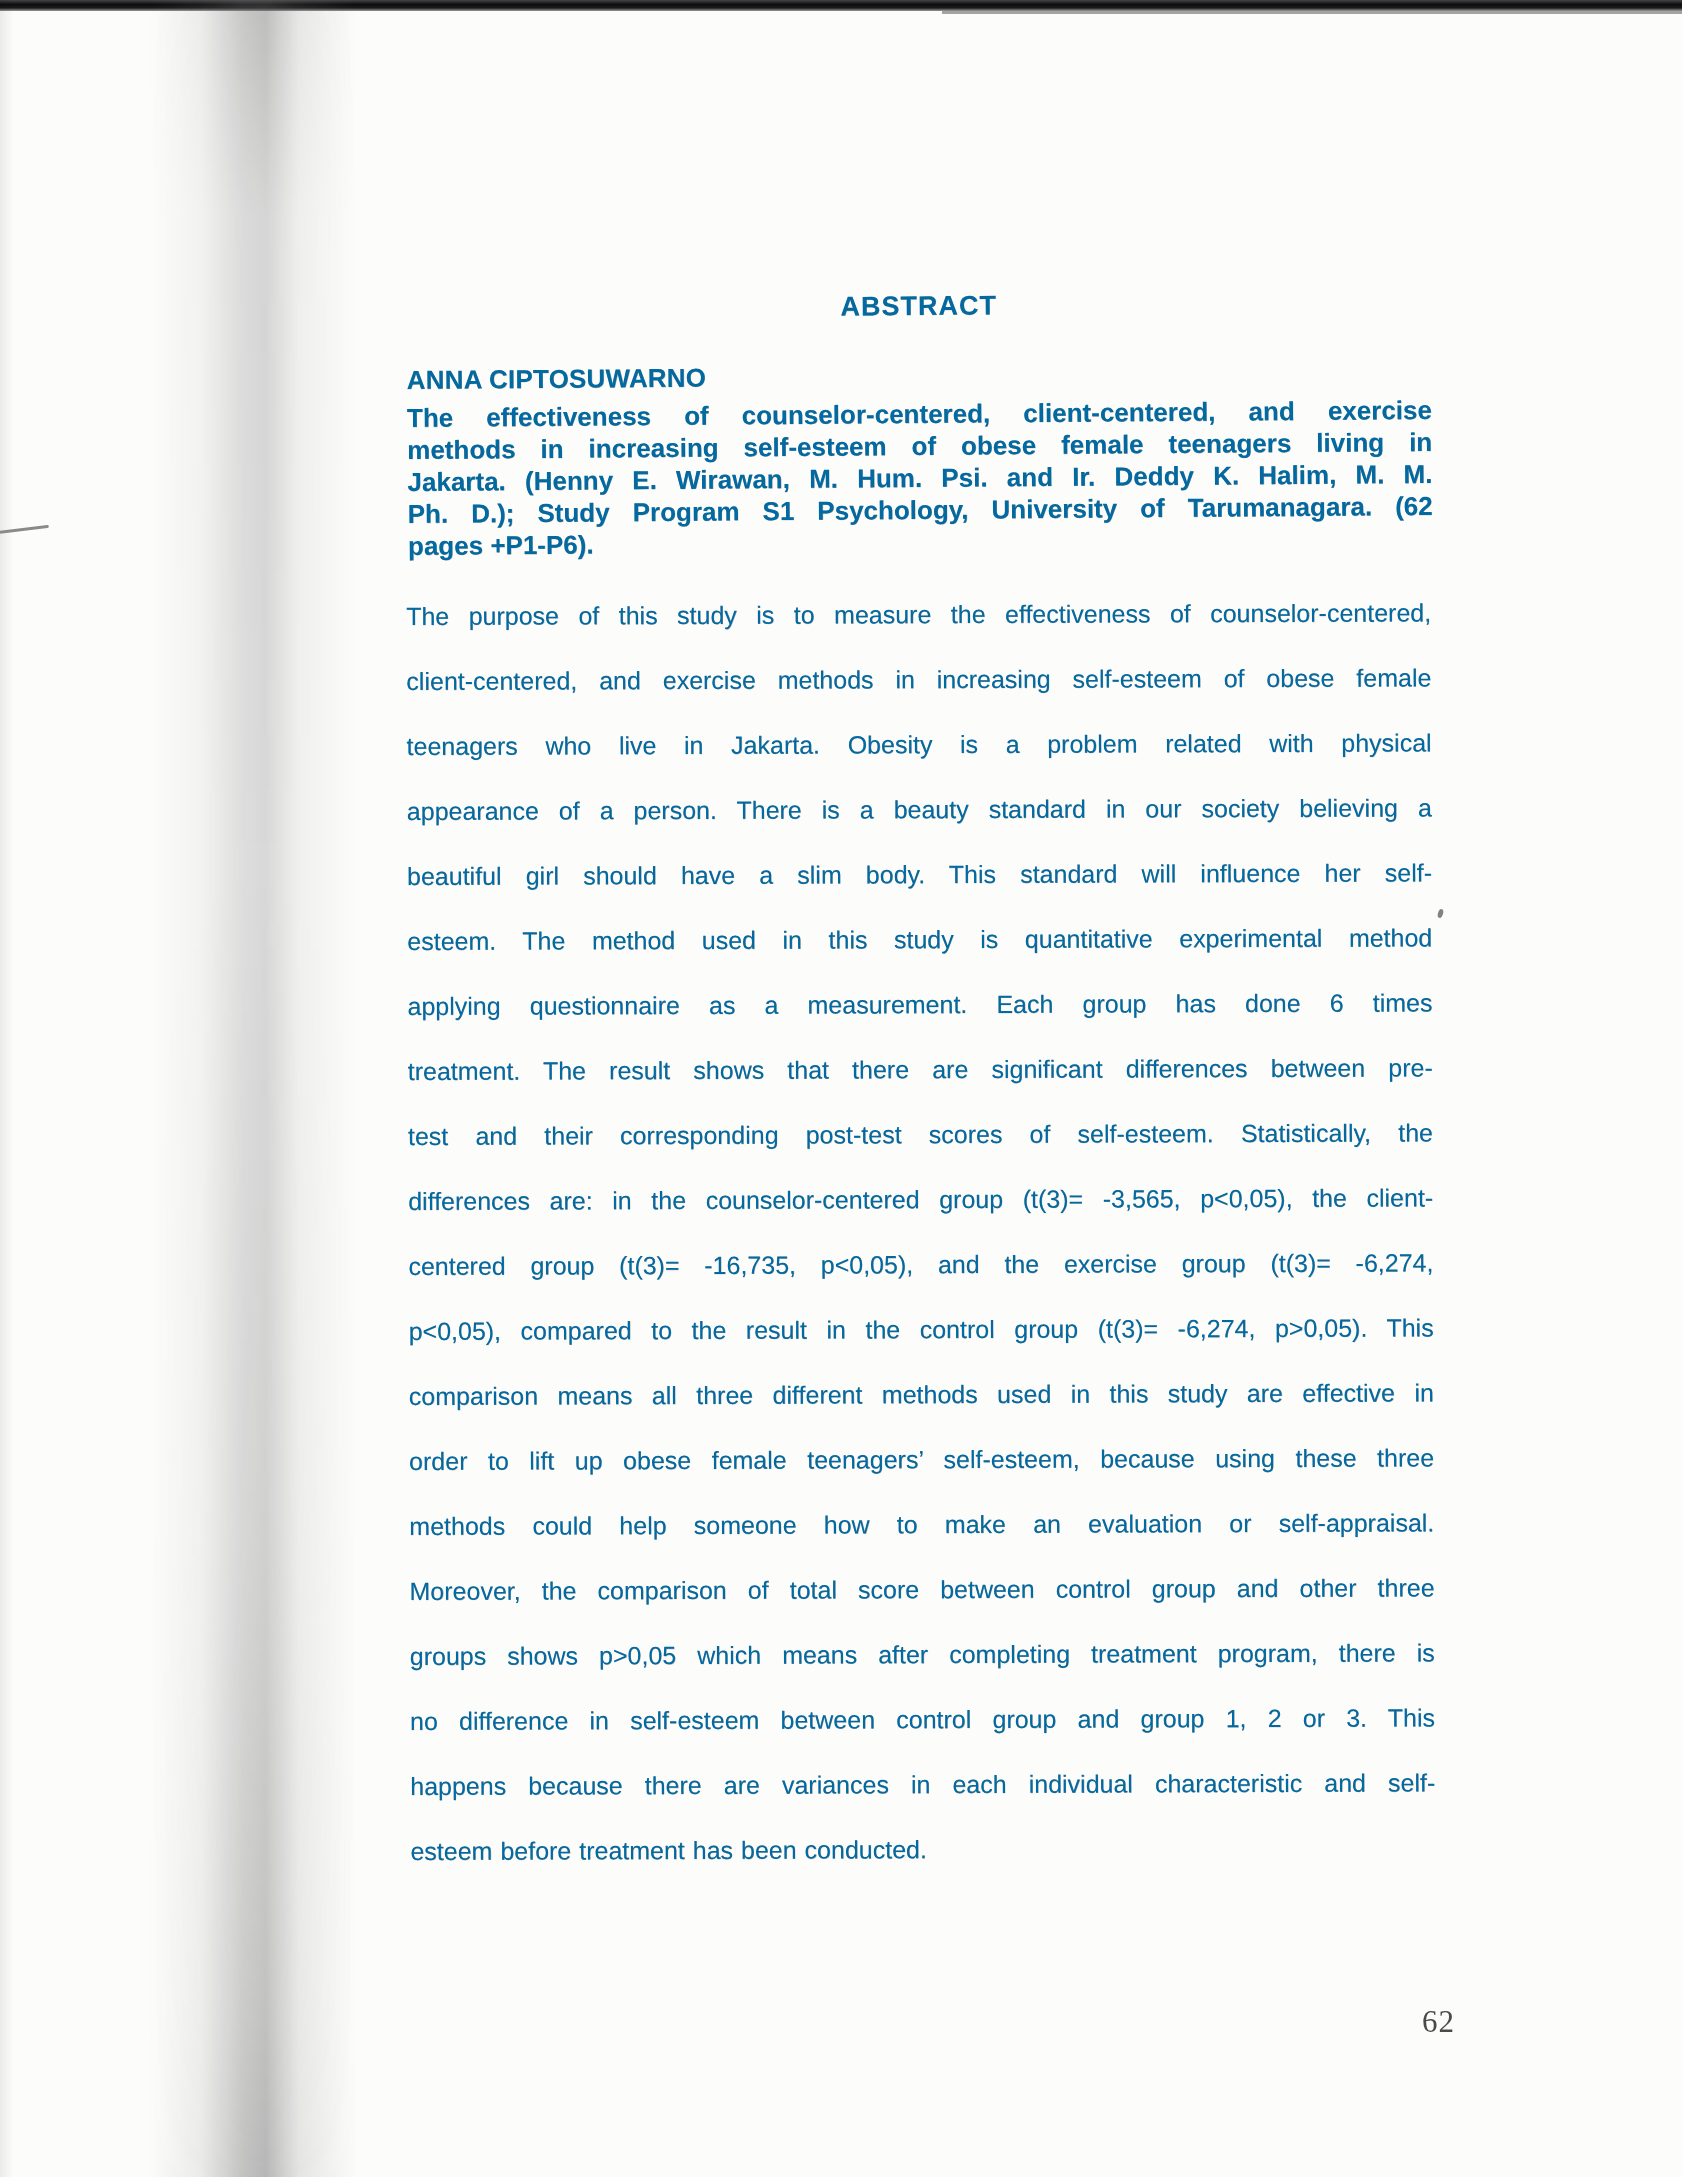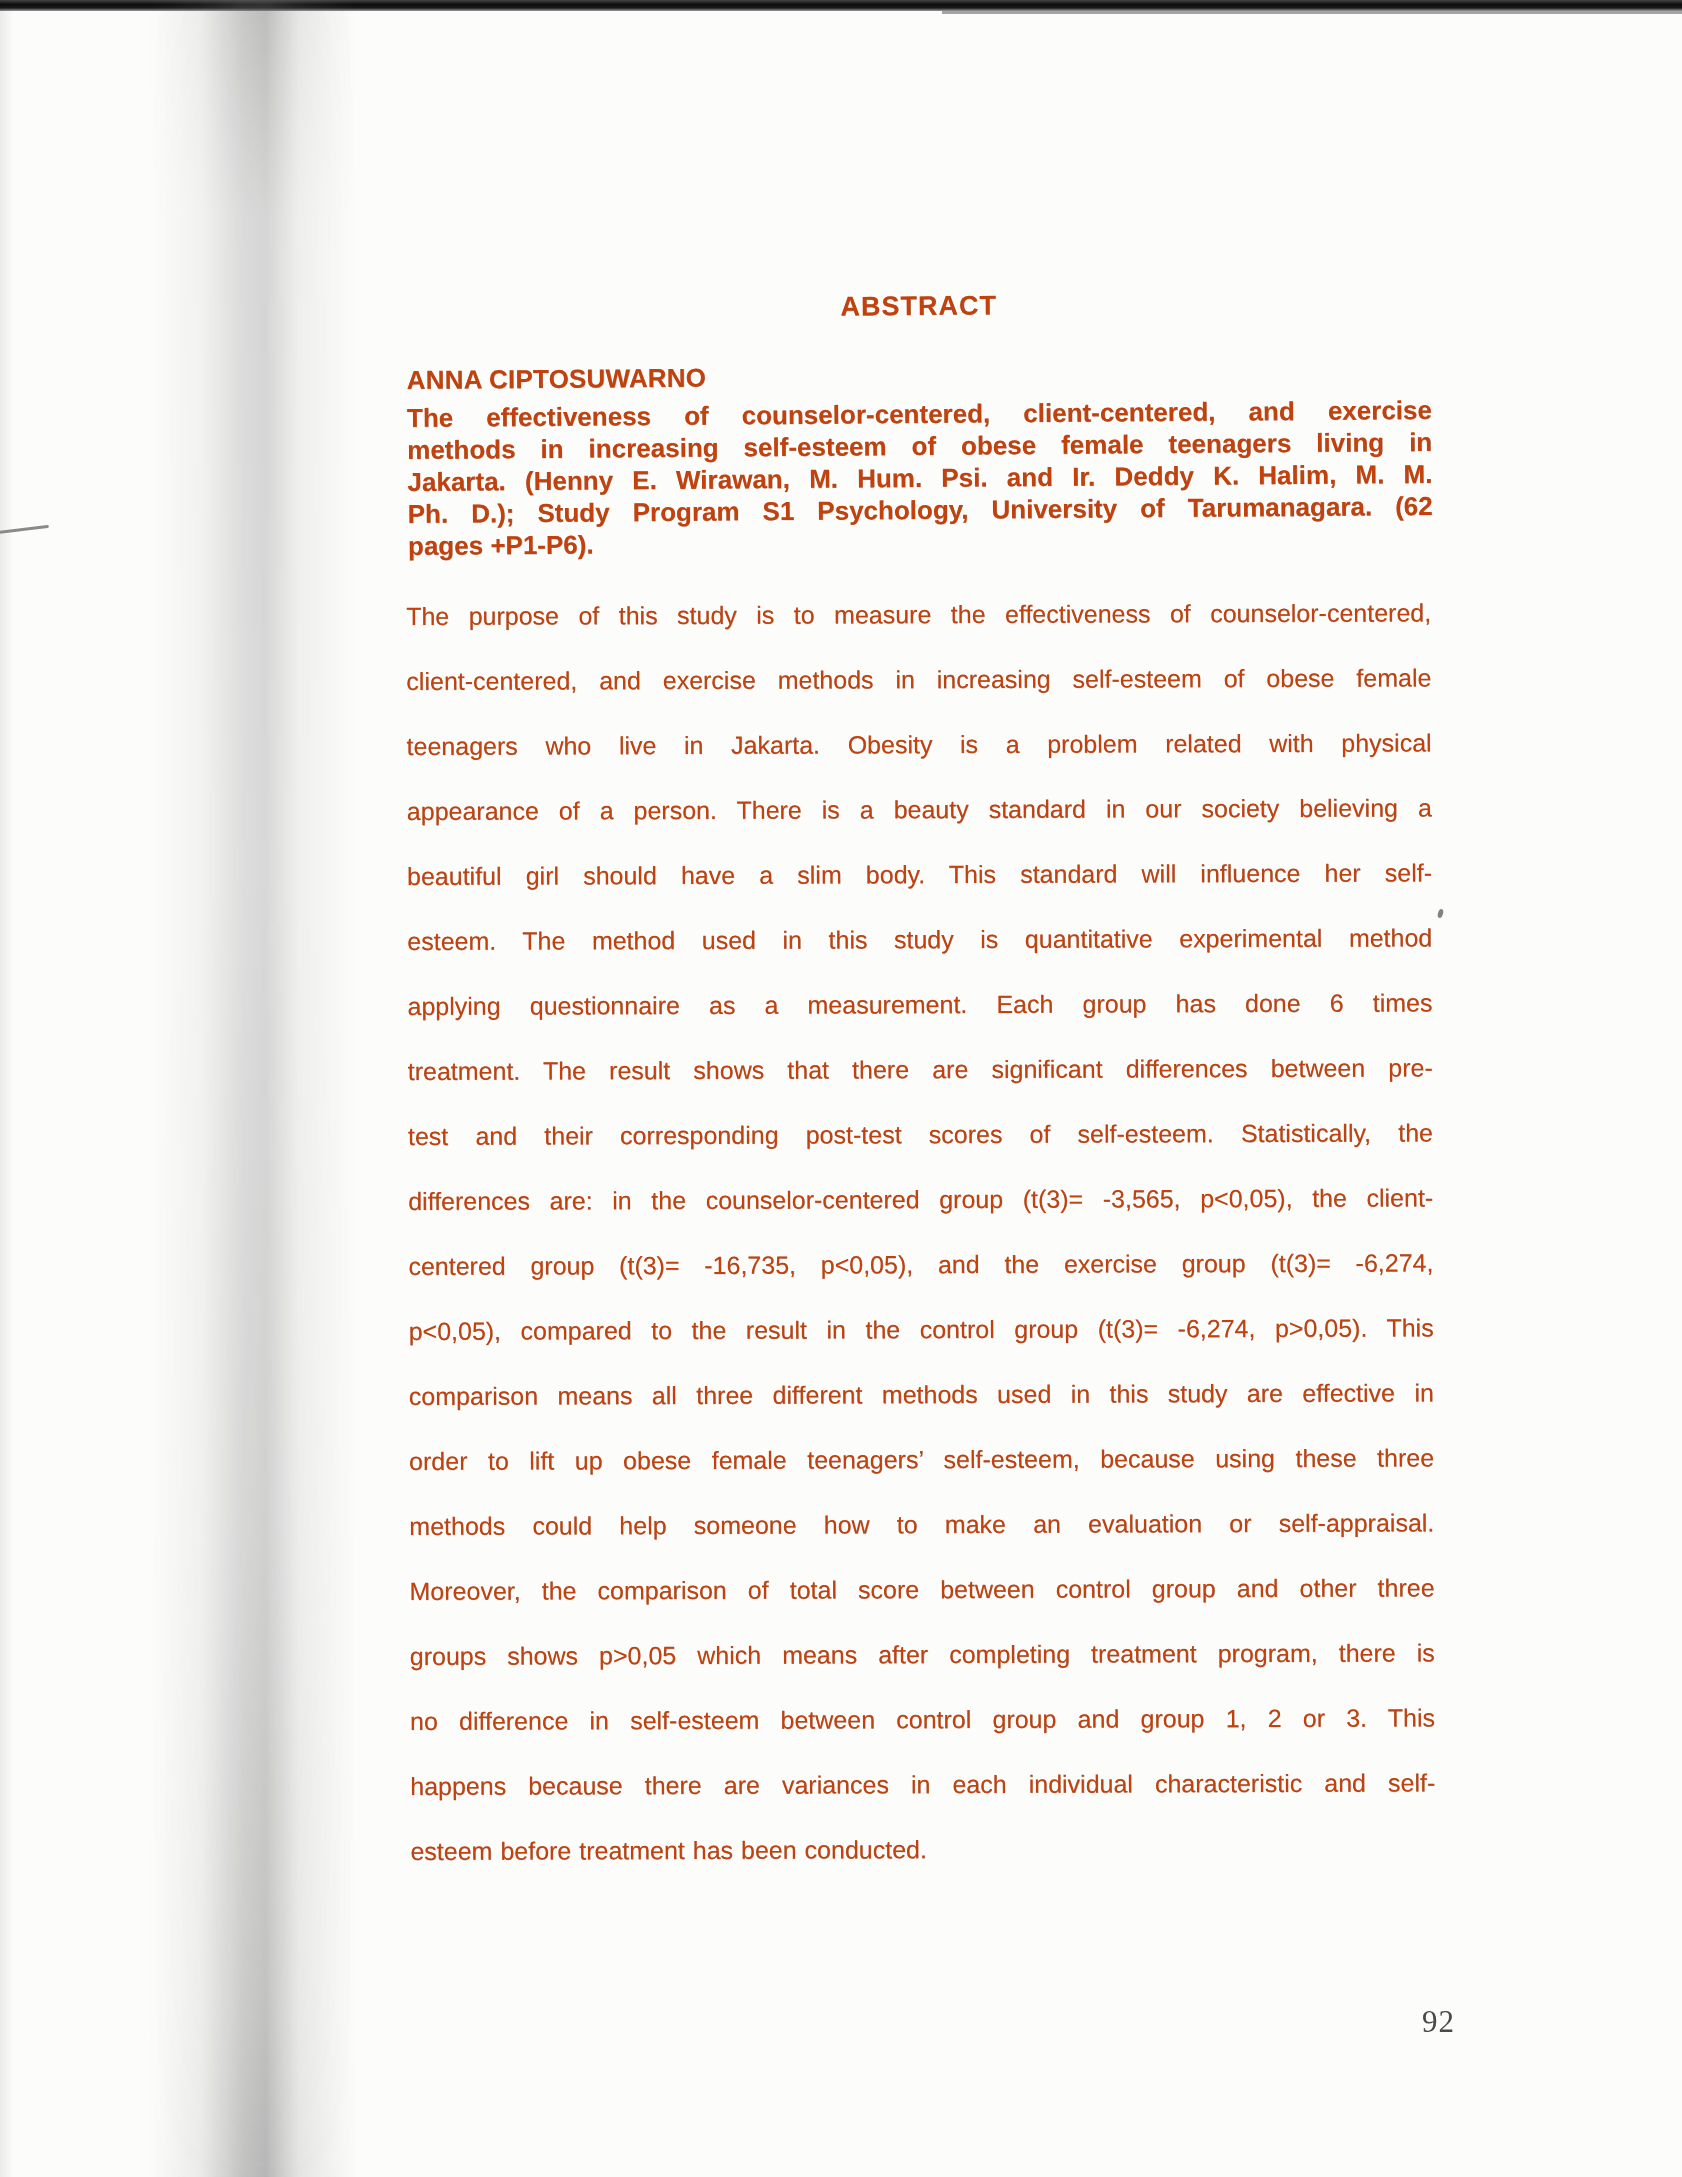--- a/index.html
+++ b/index.html
@@ -50,21 +50,21 @@
     background: #8a8a8a; transform: rotate(-7deg); border-radius: 2px;
   }
   .scan-dot {
     position: absolute; left: 1438px; top: 909px; width: 5px; height: 9px;
     background: #5a5a5a; border-radius: 50%; opacity: 0.75; transform: rotate(18deg);
   }
 
   
   .content {
     position: absolute; left: 406px; top: 297px; width: 1025px;
-    color: #c2410c;
+    color: #0369a1;
     text-shadow: 0.3px 0.3px 0.5px rgba(25,25,25,0.35);
   }
   .header-group { transform: rotate(-0.45deg); transform-origin: left top; }
   .title {
     margin: 0; font-size: 27px; font-weight: bold; line-height: 27px;
     text-align: center; letter-spacing: 1px;
   }
   .author {
     margin-top: 42px; font-size: 26px; font-weight: bold;
     line-height: 28px; letter-spacing: 0.2px;
@@ -132,16 +132,16 @@
         <div class="bline">order to lift up obese female teenagers’ self-esteem, because using these three</div>
         <div class="bline">methods could help someone how to make an evaluation or self-appraisal.</div>
         <div class="bline">Moreover, the comparison of total score between control group and other three</div>
         <div class="bline">groups shows p&gt;0,05 which means after completing treatment program, there is</div>
         <div class="bline">no difference in self-esteem between control group and group 1, 2 or 3. This</div>
         <div class="bline">happens because there are variances in each individual characteristic and self-</div>
         <div class="bline last-line">esteem before treatment has been conducted.</div>
       </div>
   </div>
 
-  <div class="page-number">92</div>
+  <div class="page-number">62</div>
 
 </div>
 
 
 </body></html>

